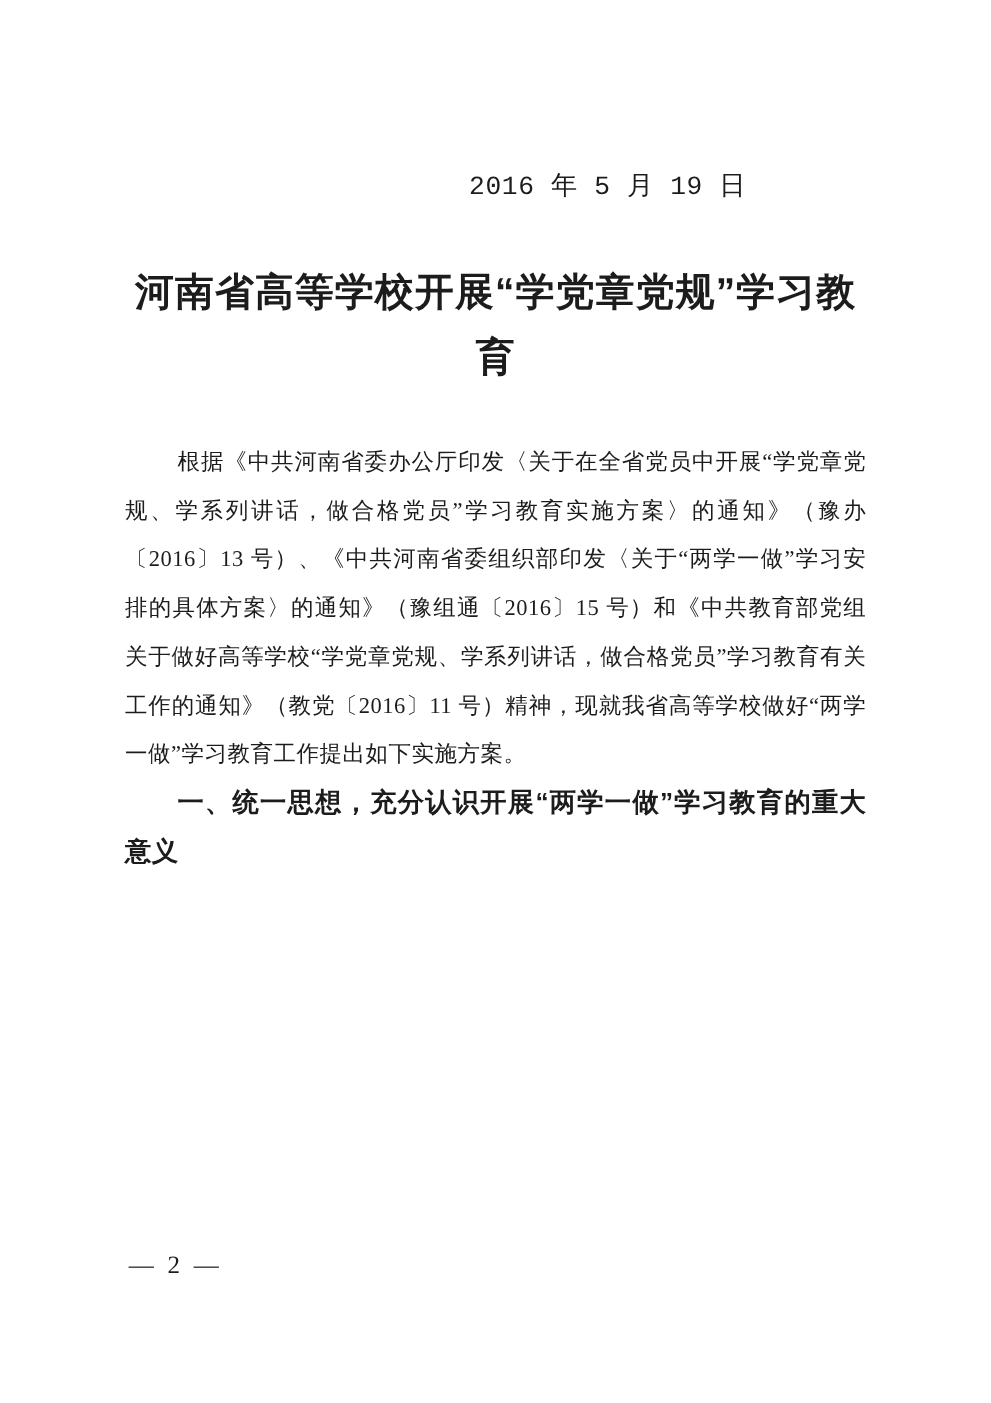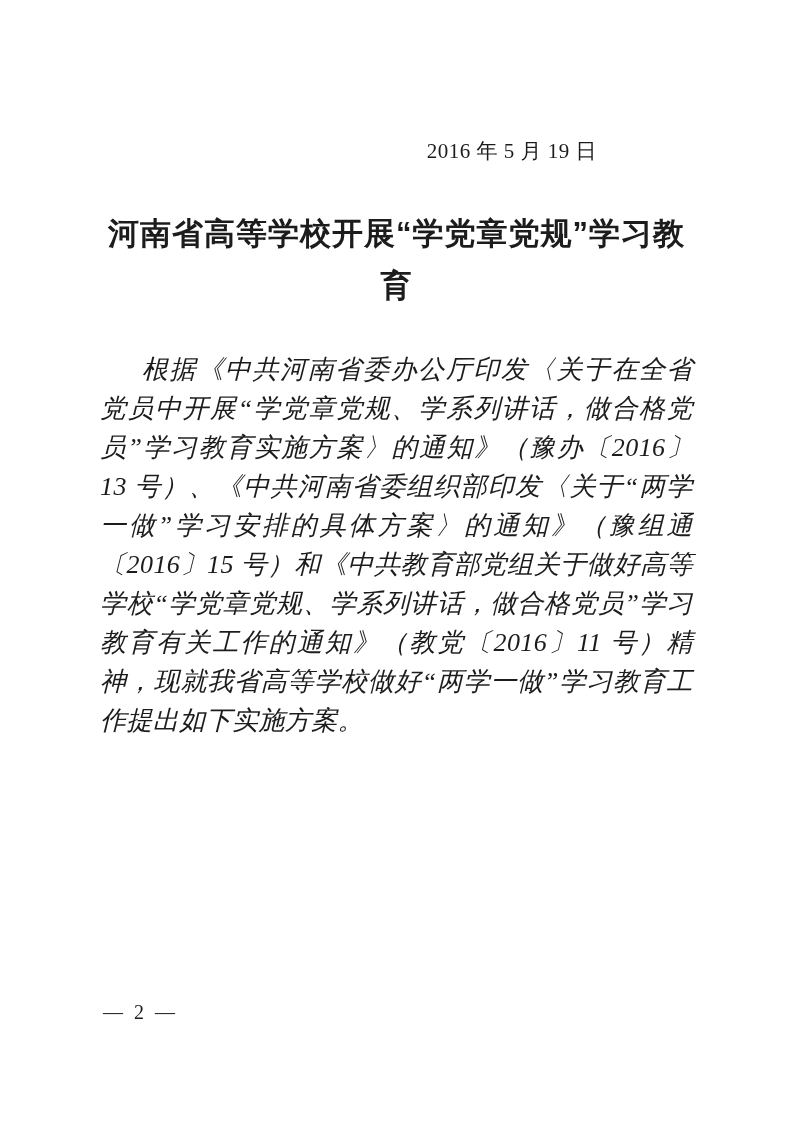--- a/index.html
+++ b/index.html
@@ -19,41 +19,41 @@
   .content {
     padding: 0 100px;
   }
   .date-line {
     padding-top: 136px;
     padding-right: 96px;
     text-align: right;
     font-size: 21px;
     line-height: 30px;
     letter-spacing: 0.5px;
+    font-family: Liberation Mono, monospace;
   }
   .doc-title {
     margin: 42px 0 0 0;
     text-align: center;
     font-family: "Liberation Sans", sans-serif;
     font-weight: bold;
     font-size: 31px;
     line-height: 52px;
     letter-spacing: 1px;
   }
   .doc-title .title-line2 {
     word-spacing: 12px;
   }
   .body-para {
     margin: 0;
-    font-size: 26px;
+    font-size: 18px;
     line-height: 39px;
     text-align: justify;
     text-indent: 42px;
     letter-spacing: 0.4px;
-    font-style: italic;
   }
   .body-para.first {
     margin-top: 38px;
   }
   .section-heading {
     margin: 0;
     font-family: "Liberation Sans", sans-serif;
     font-weight: bold;
     font-size: 21px;
     line-height: 39px;
@@ -77,18 +77,19 @@
   <div class="content">
 
     <div class="date-line">2016 年 5 月 19 日</div>
 
     <h1 class="doc-title">
       <span class="title-line1">河南省高等学校开展“学党章党规”学习教育</span><br>
     </h1>
 
     <p class="body-para first">根据《中共河南省委办公厅印发〈关于在全省党员中开展“学党章党规、学系列讲话，做合格党员”学习教育实施方案〉的通知》（豫办〔2016〕13 号）、《中共河南省委组织部印发〈关于“两学一做”学习安排的具体方案〉的通知》（豫组通〔2016〕15 号）和《中共教育部党组关于做好高等学校“学党章党规、学系列讲话，做合格党员”学习教育有关工作的通知》（教党〔2016〕11 号）精神，现就我省高等学校做好“两学一做”学习教育工作提出如下实施方案。</p>
 
+    <h2 class="section-heading">一、统一思想，充分认识开展“两学一做”学习教育的重大意义</h2>
 
 
   </div>
 
   <div class="page-footer">— 2 —</div>
 </div>
 
 </body></html>

